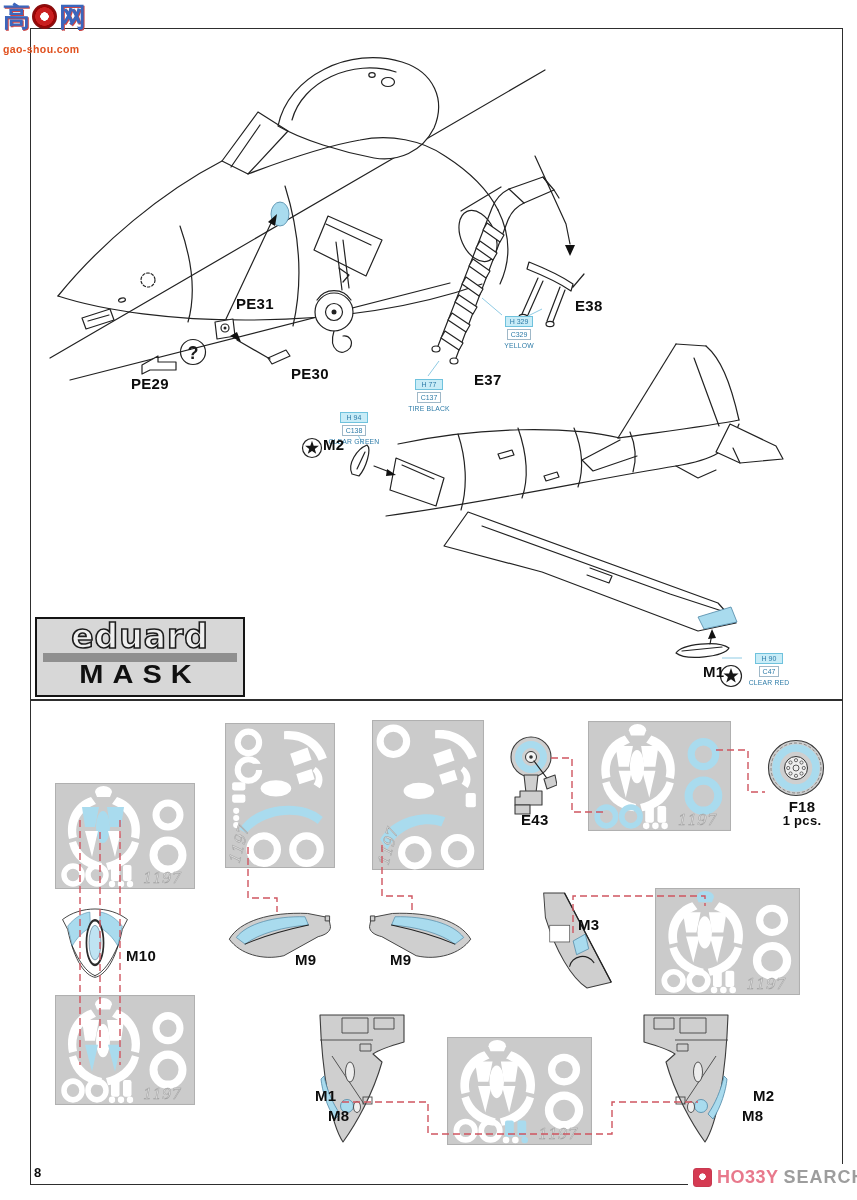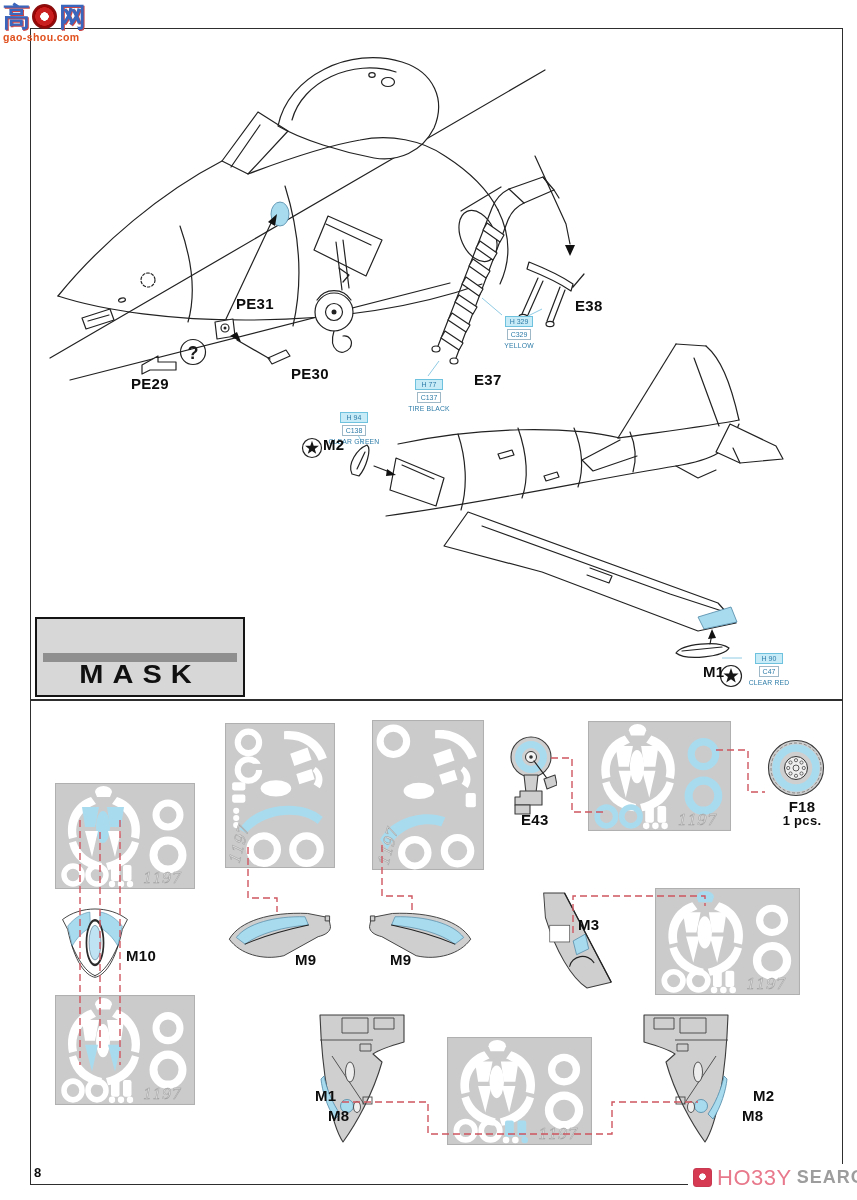--- a/index.html
+++ b/index.html
@@ -37,30 +37,30 @@
   .eduard-brand{position:absolute;left:0;right:0;top:1px;text-align:center;
                 font-family:"DejaVu Sans",sans-serif;font-weight:bold;font-size:33px;line-height:1.05;
                 letter-spacing:1px;color:#efefef;-webkit-text-stroke:1.6px #1c1c1c}
   .eduard-mask{position:absolute;left:0;right:0;top:42px;text-align:center;font-weight:bold;font-size:29px;
                letter-spacing:9px;color:#101010;transform:scaleY(0.92);transform-origin:top;line-height:1}
   
   .hobby{position:absolute;left:688px;top:1164px;height:27px;display:flex;align-items:center;gap:5px;
          background:#fff;padding:0 5px;z-index:9}
   .hobby-icon{width:17px;height:17px;border-radius:3px;border:1px solid #c73950;
               background:radial-gradient(circle at 50% 45%, #fff 0 3px, #d53a52 3.5px);display:inline-block}
-  .hobby-name{font-weight:normal;font-size:22px;color:#e8798c;letter-spacing:0.5px}
+  .hobby-name{font-weight:bold;font-size:18px;color:#e8798c;letter-spacing:0.5px}
   .hobby-search{font-weight:bold;font-size:18px;color:#9d9d9d;letter-spacing:1px}
   
   .wm{position:absolute;left:3px;top:3px;z-index:10}
   .wm-row{display:flex;align-items:center;gap:2px}
   .wm-ch{font-family:"DejaVu Sans",sans-serif;font-weight:bold;font-size:27px;line-height:1;
          color:#3b66bd;text-shadow:1px 1px 0 #cc4444}
   .wm-badge{width:25px;height:25px;border-radius:50%;display:inline-block;border:2px solid #8a0e0e;
             box-sizing:border-box;background:radial-gradient(circle at 50% 50%, #fff 0 4px, #c91f1f 4.5px 9px, #a00000 9.5px)}
-  .wm-domain{font-weight:bold;font-size:10.5px;color:#e0511f;letter-spacing:0.4px;margin-top:1px}
+  .wm-domain{font-weight:bold;font-size:10.5px;color:#e0511f;letter-spacing:0.4px;margin-top:13px}
   .qmark{font-weight:bold;font-size:18px;fill:#1a1a1a;text-anchor:middle}
 </style>
 </head>
 <body>
 
 <div id="stage">
 
   <div class="box" style="left:30px;top:28px;width:813px;height:672px"></div>
   <div class="box" style="left:30px;top:700px;width:813px;height:485px"></div>
 
@@ -228,20 +228,21 @@
     <div class="co-n">CLEAR GREEN</div>
   </div>
   <div class="callout" style="left:740px;top:647px;width:58px">
     <span class="co-h">H 90</span>
     <span class="co-c">C47</span>
     <div class="co-n">CLEAR RED</div>
   </div>
 
   <div class="eduard-box">
     <div class="eduard-bar"></div>
+    <div class="eduard-brand">eduard</div>
     <div class="eduard-mask">MASK</div>
   </div>
 
   <svg class="abs" style="left:55px;top:783px" width="140" height="106" viewBox="0 0 140 106" preserveAspectRatio="none">
     <rect class="sheet-bg" x="0.5" y="0.5" width="139" height="105"></rect>
     <path class="w" d="M40,9 a8.5,6 0 0 1 17,0 l-2,5 h-13 z"></path>
     <path class="w" d="M36,14 C18,20 10,38 14,56 L22,54 C19,40 26,27 41,21 Z"></path>
     <path class="w" d="M62,14 C80,20 88,38 84,56 L76,54 C79,40 72,27 57,21 Z"></path>
     <path class="w" d="M14,60 C18,76 29,85 45,87 L47,80 C35,77 25,70 21,58 Z"></path>
     <path class="w" d="M84,60 C80,76 69,85 53,87 L51,80 C63,77 73,70 77,58 Z"></path>

